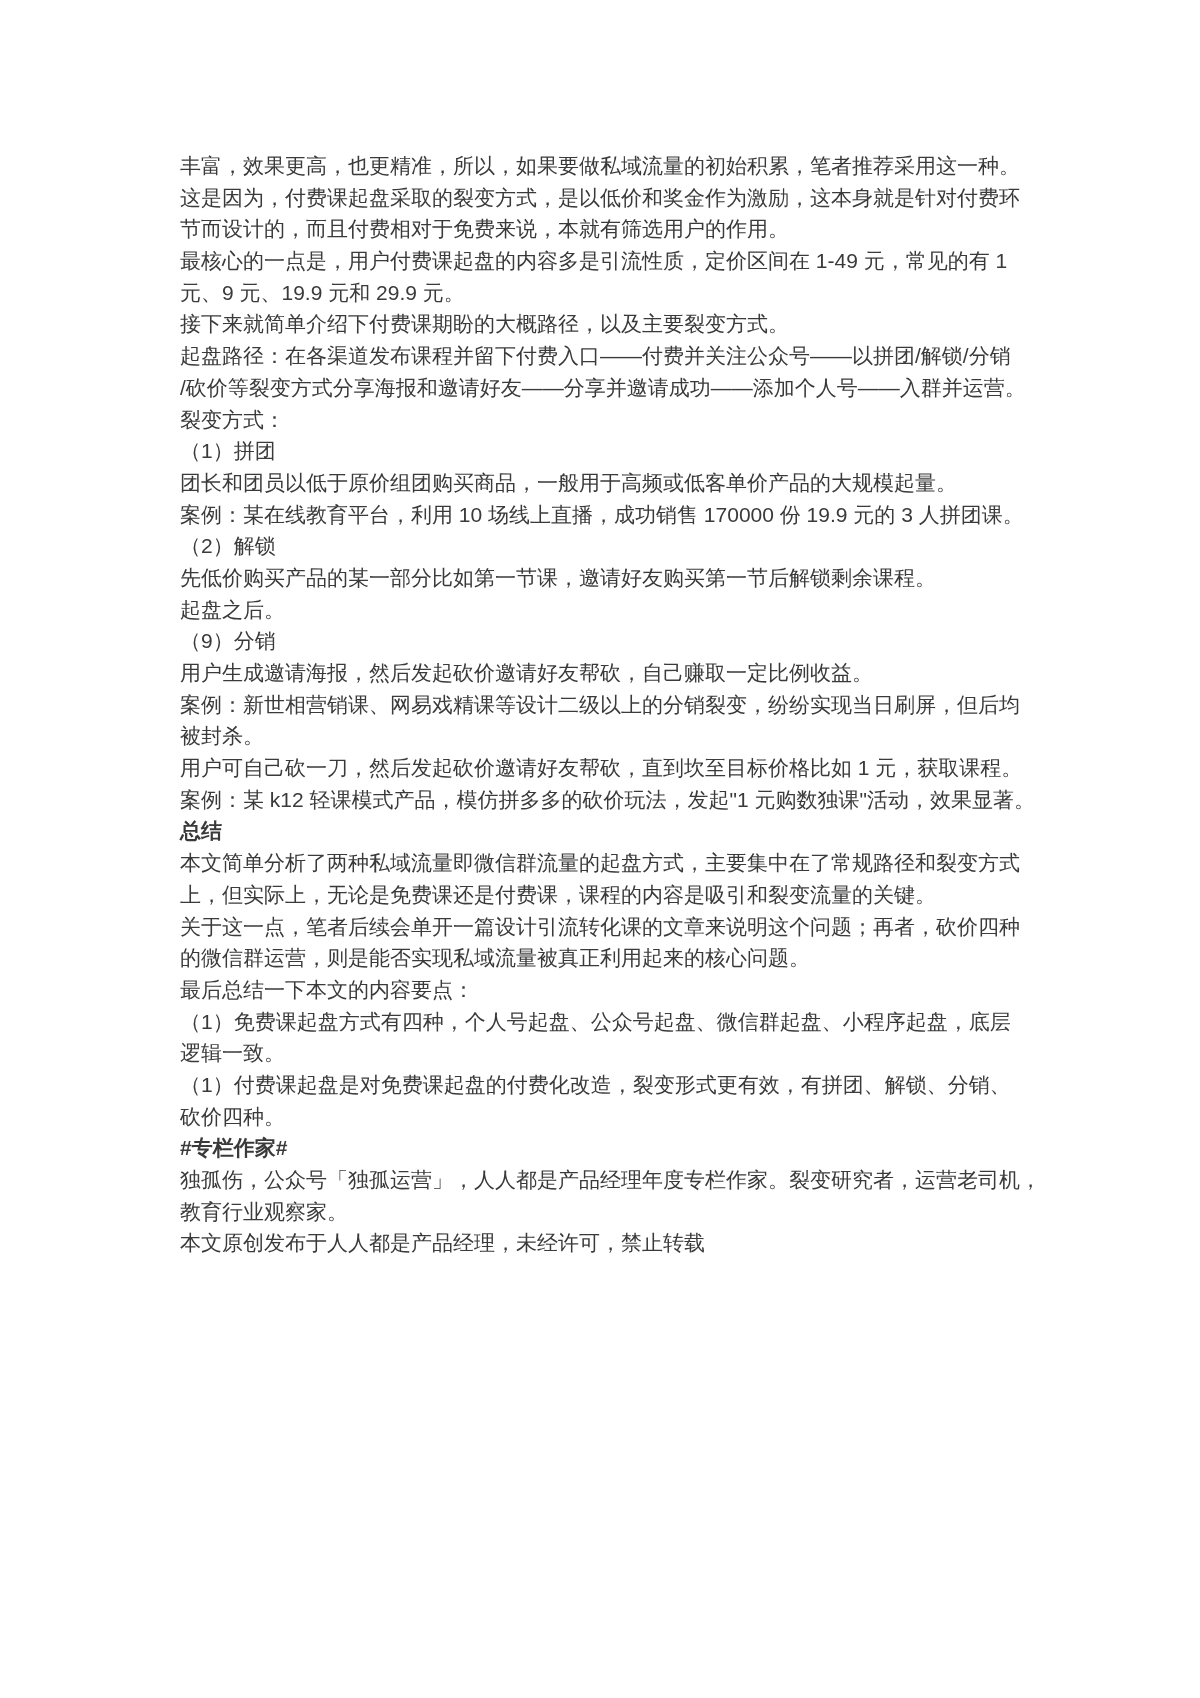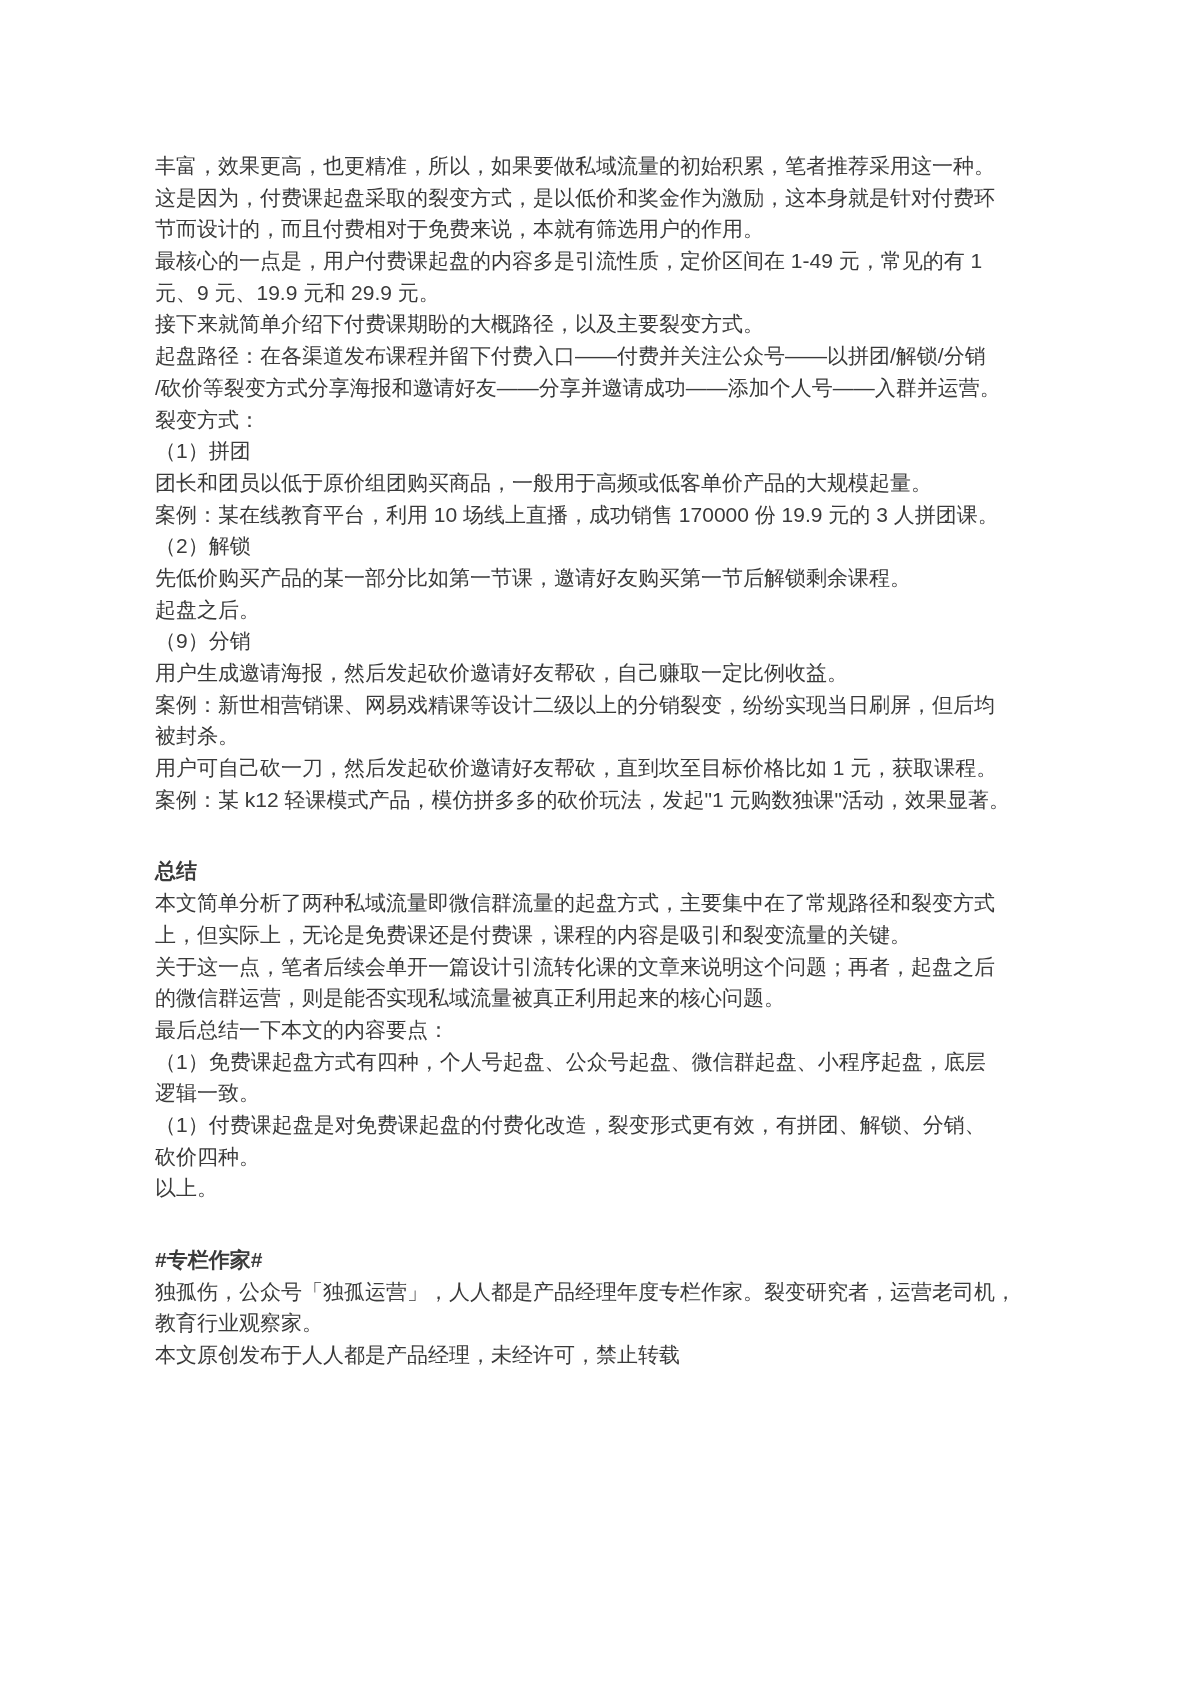--- a/index.html
+++ b/index.html
@@ -10,36 +10,35 @@
   .page {
     position: relative;
     width: 1200px;
     height: 1698px;
     background: #ffffff;
     overflow: hidden;
     font-family: "Liberation Sans", "DejaVu Sans", sans-serif;
   }
   .content {
     position: absolute;
-    left: 155px;
+    left: 180px;
     top: 150px;
     width: 866px;
     font-size: 21px;
     line-height: 31.7px;
     color: #3a3a3a;
     text-align: left;
   }
   .line {
     white-space: pre;
     height: 31.7px;
     font-weight: normal;
   }
   .line.bold {
     font-weight: bold;
-    margin-top: 40px;
   }
 </style>
 </head>
 <body>
 
 <div class="page" style="background: rgb(255, 255, 255);">
   <div class="content" style="color: rgb(58, 58, 58);">
       <div class="line">丰富，效果更高，也更精准，所以，如果要做私域流量的初始积累，笔者推荐采用这一种。</div>
       <div class="line">这是因为，付费课起盘采取的裂变方式，是以低价和奖金作为激励，这本身就是针对付费环</div>
       <div class="line">节而设计的，而且付费相对于免费来说，本就有筛选用户的作用。</div>
@@ -57,26 +56,25 @@
       <div class="line">起盘之后。</div>
       <div class="line">（9）分销</div>
       <div class="line">用户生成邀请海报，然后发起砍价邀请好友帮砍，自己赚取一定比例收益。</div>
       <div class="line">案例：新世相营销课、网易戏精课等设计二级以上的分销裂变，纷纷实现当日刷屏，但后均</div>
       <div class="line">被封杀。</div>
       <div class="line">用户可自己砍一刀，然后发起砍价邀请好友帮砍，直到坎至目标价格比如 1 元，获取课程。</div>
       <div class="line">案例：某 k12 轻课模式产品，模仿拼多多的砍价玩法，发起"1 元购数独课"活动，效果显著。</div>
       <div class="line bold">总结</div>
       <div class="line">本文简单分析了两种私域流量即微信群流量的起盘方式，主要集中在了常规路径和裂变方式</div>
       <div class="line">上，但实际上，无论是免费课还是付费课，课程的内容是吸引和裂变流量的关键。</div>
-      <div class="line">关于这一点，笔者后续会单开一篇设计引流转化课的文章来说明这个问题；再者，起盘之后</div>
+      <div class="line">关于这一点，笔者后续会单开一篇设计引流转化课的文章来说明这个问题；再者，砍价四种</div>
       <div class="line">的微信群运营，则是能否实现私域流量被真正利用起来的核心问题。</div>
       <div class="line">最后总结一下本文的内容要点：</div>
       <div class="line">（1）免费课起盘方式有四种，个人号起盘、公众号起盘、微信群起盘、小程序起盘，底层</div>
       <div class="line">逻辑一致。</div>
       <div class="line">（1）付费课起盘是对免费课起盘的付费化改造，裂变形式更有效，有拼团、解锁、分销、</div>
       <div class="line">砍价四种。</div>
-      <div class="line">以上。</div>
       <div class="line bold">#专栏作家#</div>
       <div class="line">独孤伤，公众号「独孤运营」，人人都是产品经理年度专栏作家。裂变研究者，运营老司机，</div>
       <div class="line">教育行业观察家。</div>
       <div class="line">本文原创发布于人人都是产品经理，未经许可，禁止转载</div>
     </div>
 </div>
 
 </body></html>

